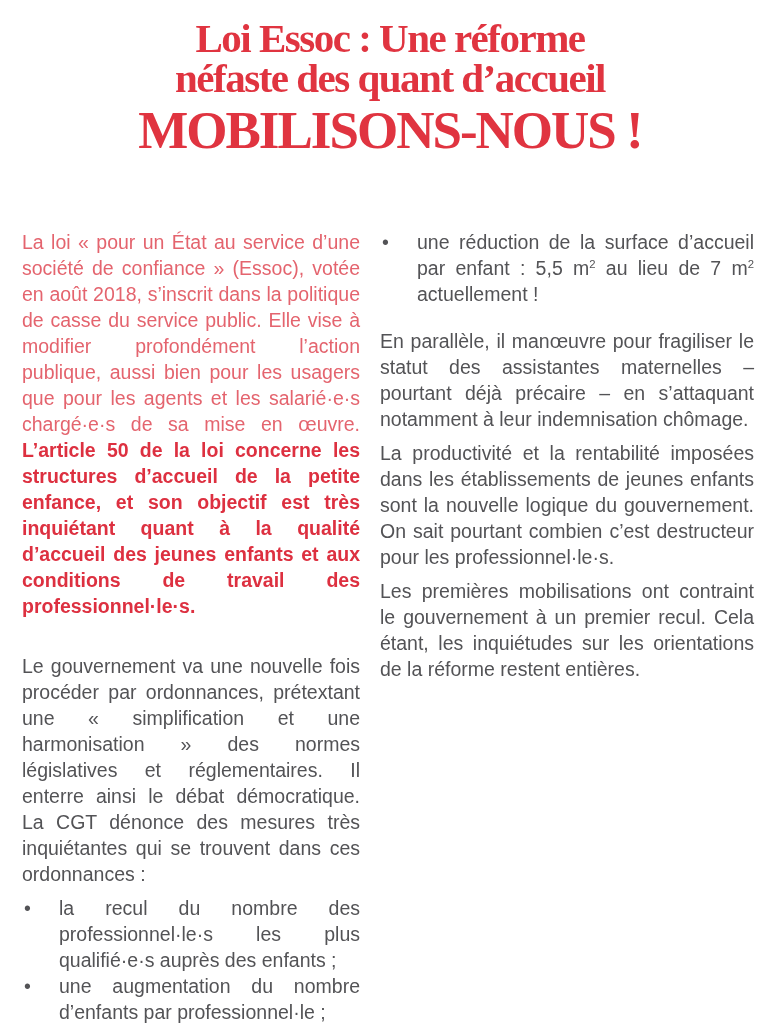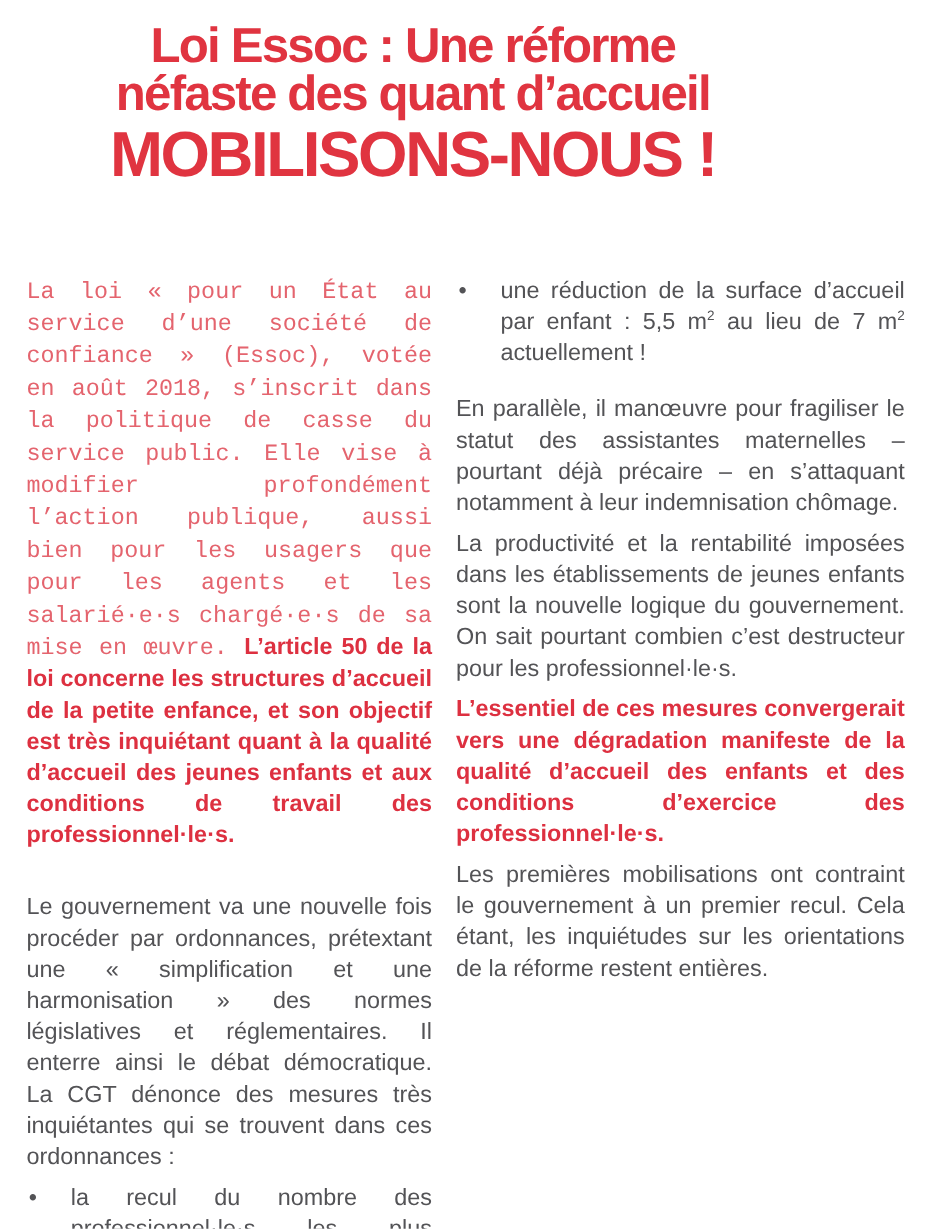--- a/index.html
+++ b/index.html
@@ -13,40 +13,41 @@
   body{
     width:774px;height:1024px;
     background:var(--page-bg);
     font-family:"Liberation Sans", sans-serif;
     position:relative;overflow:hidden;
   }
   .title-block{
     position:absolute;top:18px;left:0;width:688px;
     text-align:center;
     color:var(--title-red);
-    font-family:Liberation Sans, sans-serif;
+    font-family:Liberation Serif, serif;
     font-weight:700;
+    padding-left:46px;
   }
   .title-sub{
     font-size:41px;line-height:40px;letter-spacing:-1.5px;
   }
   .title-main{
     font-size:53px;line-height:52px;letter-spacing:-2px;margin-top:6px;
   }
   .col{position:absolute;top:229px;}
   .col-left{left:22px;width:338px;}
   .col-right{left:380px;width:374px;}
   p{
     font-size:19.5px;line-height:26px;
     text-align:justify;
     margin:0 0 8px 0;
     color:var(--gray);
   }
   p.intro{margin-bottom:34px;}
-  .pink{color:var(--pink);font-weight:normal;font-family:Liberation Mono, monospace;}
+  .pink{color:var(--pink);font-weight:normal;}
   .red-bold{color:var(--bold-red);font-weight:bold;}
   ul.bullets{
     list-style:none;margin:0;padding:0;
   }
   .col-right ul.bullets{margin-bottom:21px;}
   ul.bullets li{
     position:relative;
     padding-left:37px;
     font-size:19.5px;line-height:26px;
     text-align:justify;
@@ -93,19 +94,18 @@
       <li>
         <span class="marker">•</span>
         <span class="li-text"><span>une réduction de la surface d’accueil par enfant : 5,5 m</span><sup>2</sup><span> au lieu de 7 m</span><sup>2</sup><span> actuellement !</span></span>
       </li>
     </ul>
 
     <p>En parallèle, il manœuvre pour fragiliser le statut des assistantes maternelles – pourtant déjà précaire – en s’attaquant notamment à leur indemnisation chômage.</p>
 
     <p>La productivité et la rentabilité imposées dans les établissements de jeunes enfants sont la nouvelle logique du gouvernement. On sait pourtant combien c’est destructeur pour les professionnel·le·s.</p>
 
-    <p class="red-bold">L’essentiel de ces mesures convergerait vers une dégradation manifeste de la qualité d’accueil des enfants et des conditions d’exercice des professionnel·le·s.</p>
 
     <p>Les premières mobilisations ont contraint le gouvernement à un premier recul. Cela étant, les inquiétudes sur les orientations de la réforme restent entières.</p>
 
   </section>
 
 </div>
 
 </body></html>

